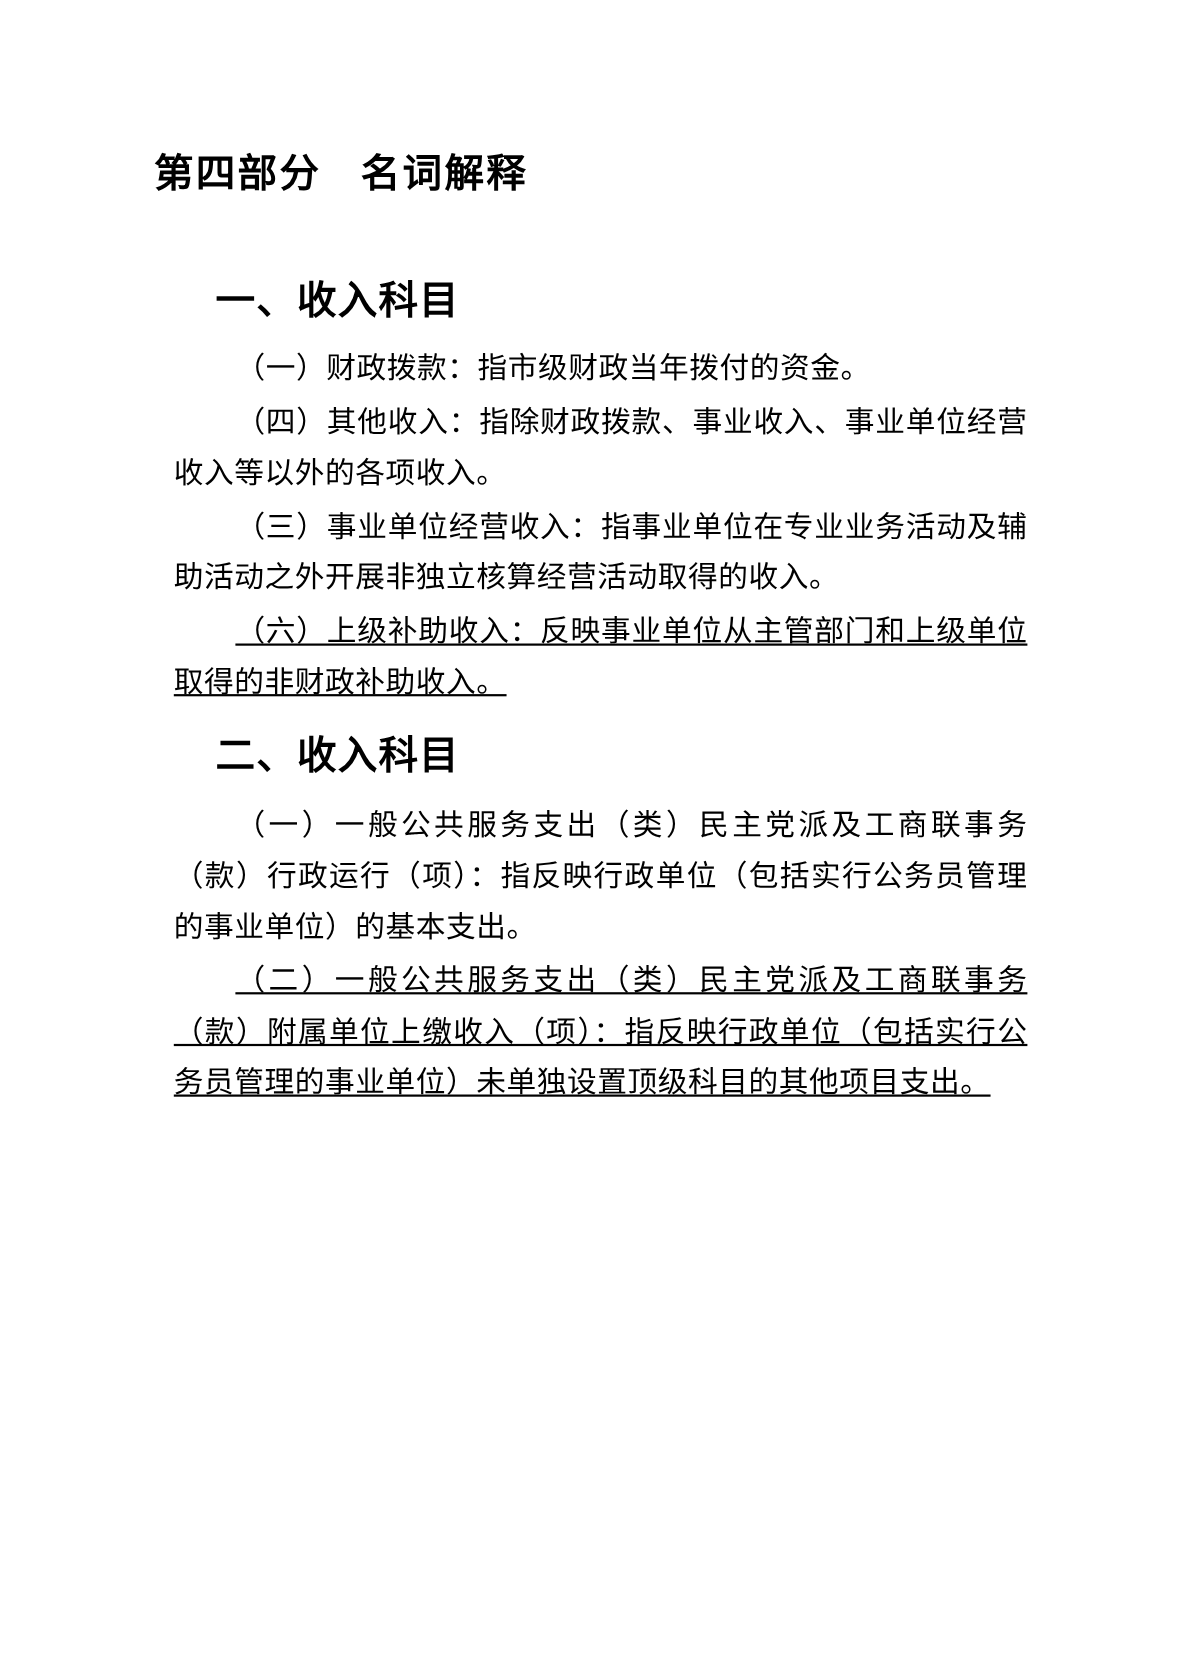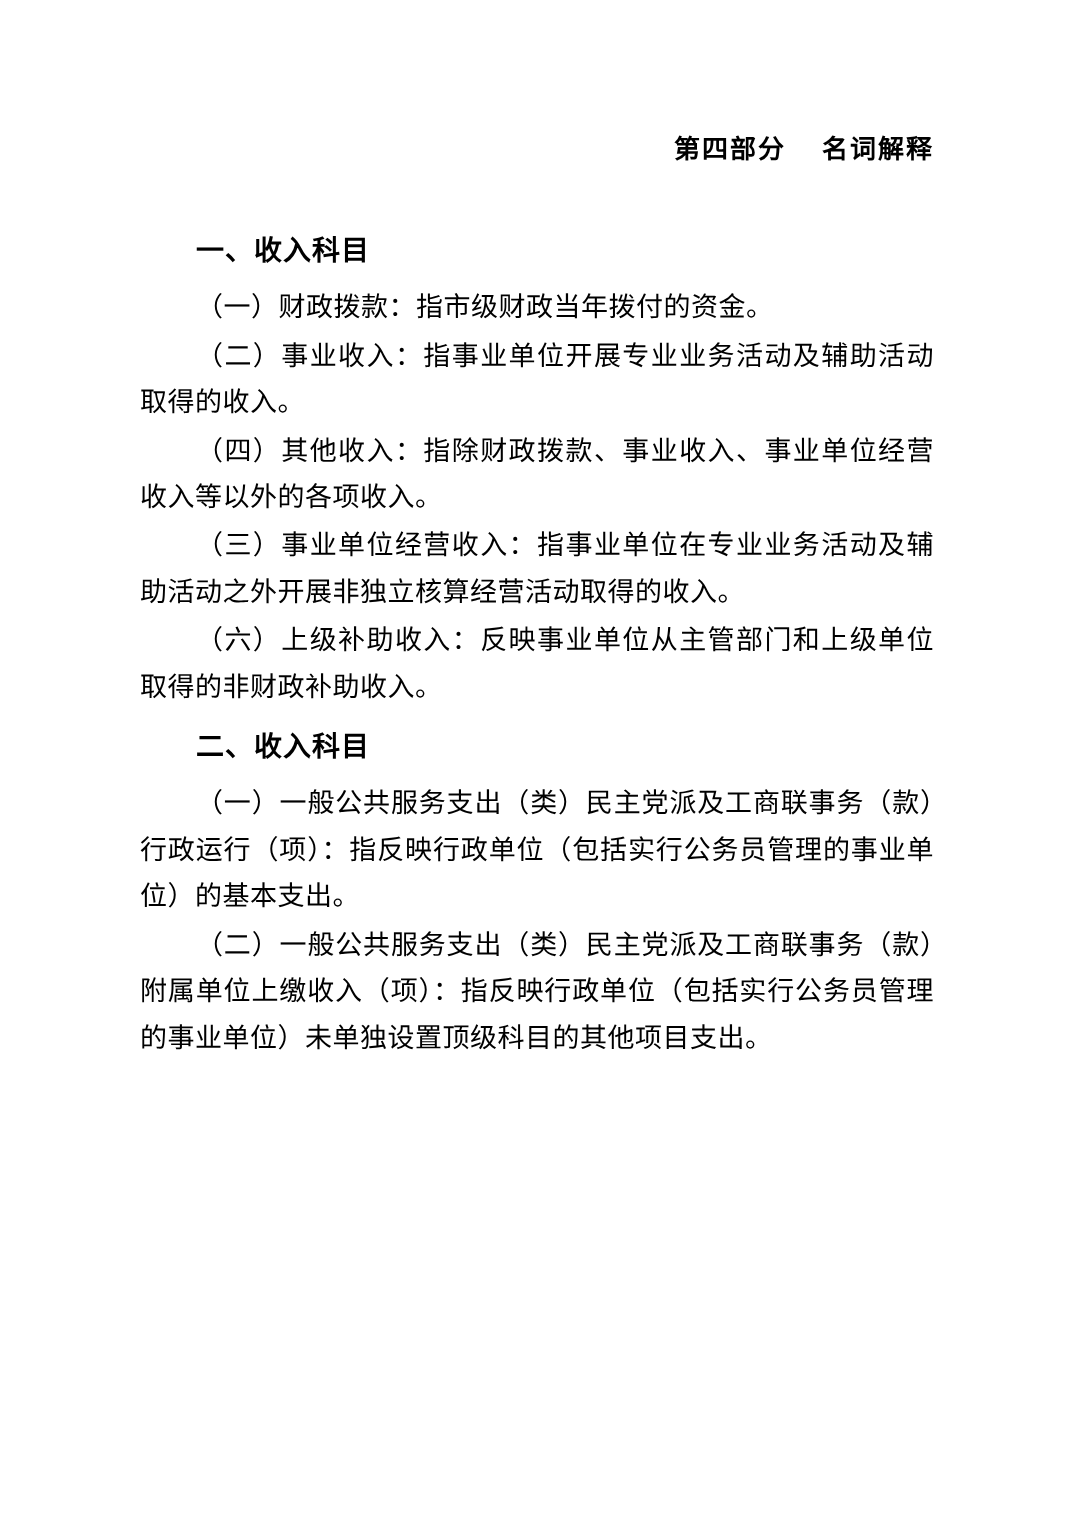--- a/index.html
+++ b/index.html
@@ -16,69 +16,69 @@
     -webkit-font-smoothing: antialiased;
   }
   .page {
     position: relative;
     width: 1074px;
     min-height: 1520px;
     box-sizing: border-box;
     padding: 128px 140px 60px 140px;
   }
   .doc-title {
-    text-align: right;
-    font-size: 26px;
+    text-align: left;
+    font-size: 36px;
     font-weight: bold;
     letter-spacing: 2px;
     margin: 0 0 62px 0;
     font-family: Liberation Mono, monospace;
   }
   .doc-title .gap {
     display: inline-block;
     width: 36px;
   }
   .section-heading {
-    font-size: 28px;
+    font-size: 36px;
     font-weight: bold;
     font-family: "Liberation Sans", "DejaVu Sans", sans-serif;
     margin: 0 0 10px 0;
     text-indent: 56px;
     letter-spacing: 1px;
     line-height: 1.65;
   }
   .para {
     font-size: 27px;
     line-height: 1.72;
     text-align: justify;
     text-justify: inter-ideograph;
-    margin: 0 0 2px 0;
+    margin: 0 0 2px 18px;
     text-indent: 56px;
     letter-spacing: 0.5px;
   }
   .para:last-child {
     margin-bottom: 0;
+    text-decoration: underline;
   }
   .block-gap {
     height: 14px;
   }
 </style>
 </head>
 <body>
 
 <div class="page">
 
   <h1 class="doc-title">
     <span>第四部分</span><span class="gap"></span><span>名词解释</span>
   </h1>
 
   <section>
     <h2 class="section-heading">一、收入科目</h2>
     <p class="para">（一）财政拨款：指市级财政当年拨付的资金。</p>
-    <p class="para">（二）事业收入：指事业单位开展专业业务活动及辅助活动取得的收入。</p>
     <p class="para">（四）其他收入：指除财政拨款、事业收入、事业单位经营收入等以外的各项收入。</p>
     <p class="para">（三）事业单位经营收入：指事业单位在专业业务活动及辅助活动之外开展非独立核算经营活动取得的收入。</p>
     <p class="para">（六）上级补助收入：反映事业单位从主管部门和上级单位取得的非财政补助收入。</p>
   </section>
 
   <div class="block-gap"></div>
 
   <section>
     <h2 class="section-heading">二、收入科目</h2>
     <p class="para">（一）一般公共服务支出（类）民主党派及工商联事务（款）行政运行（项）：指反映行政单位（包括实行公务员管理的事业单位）的基本支出。</p>

